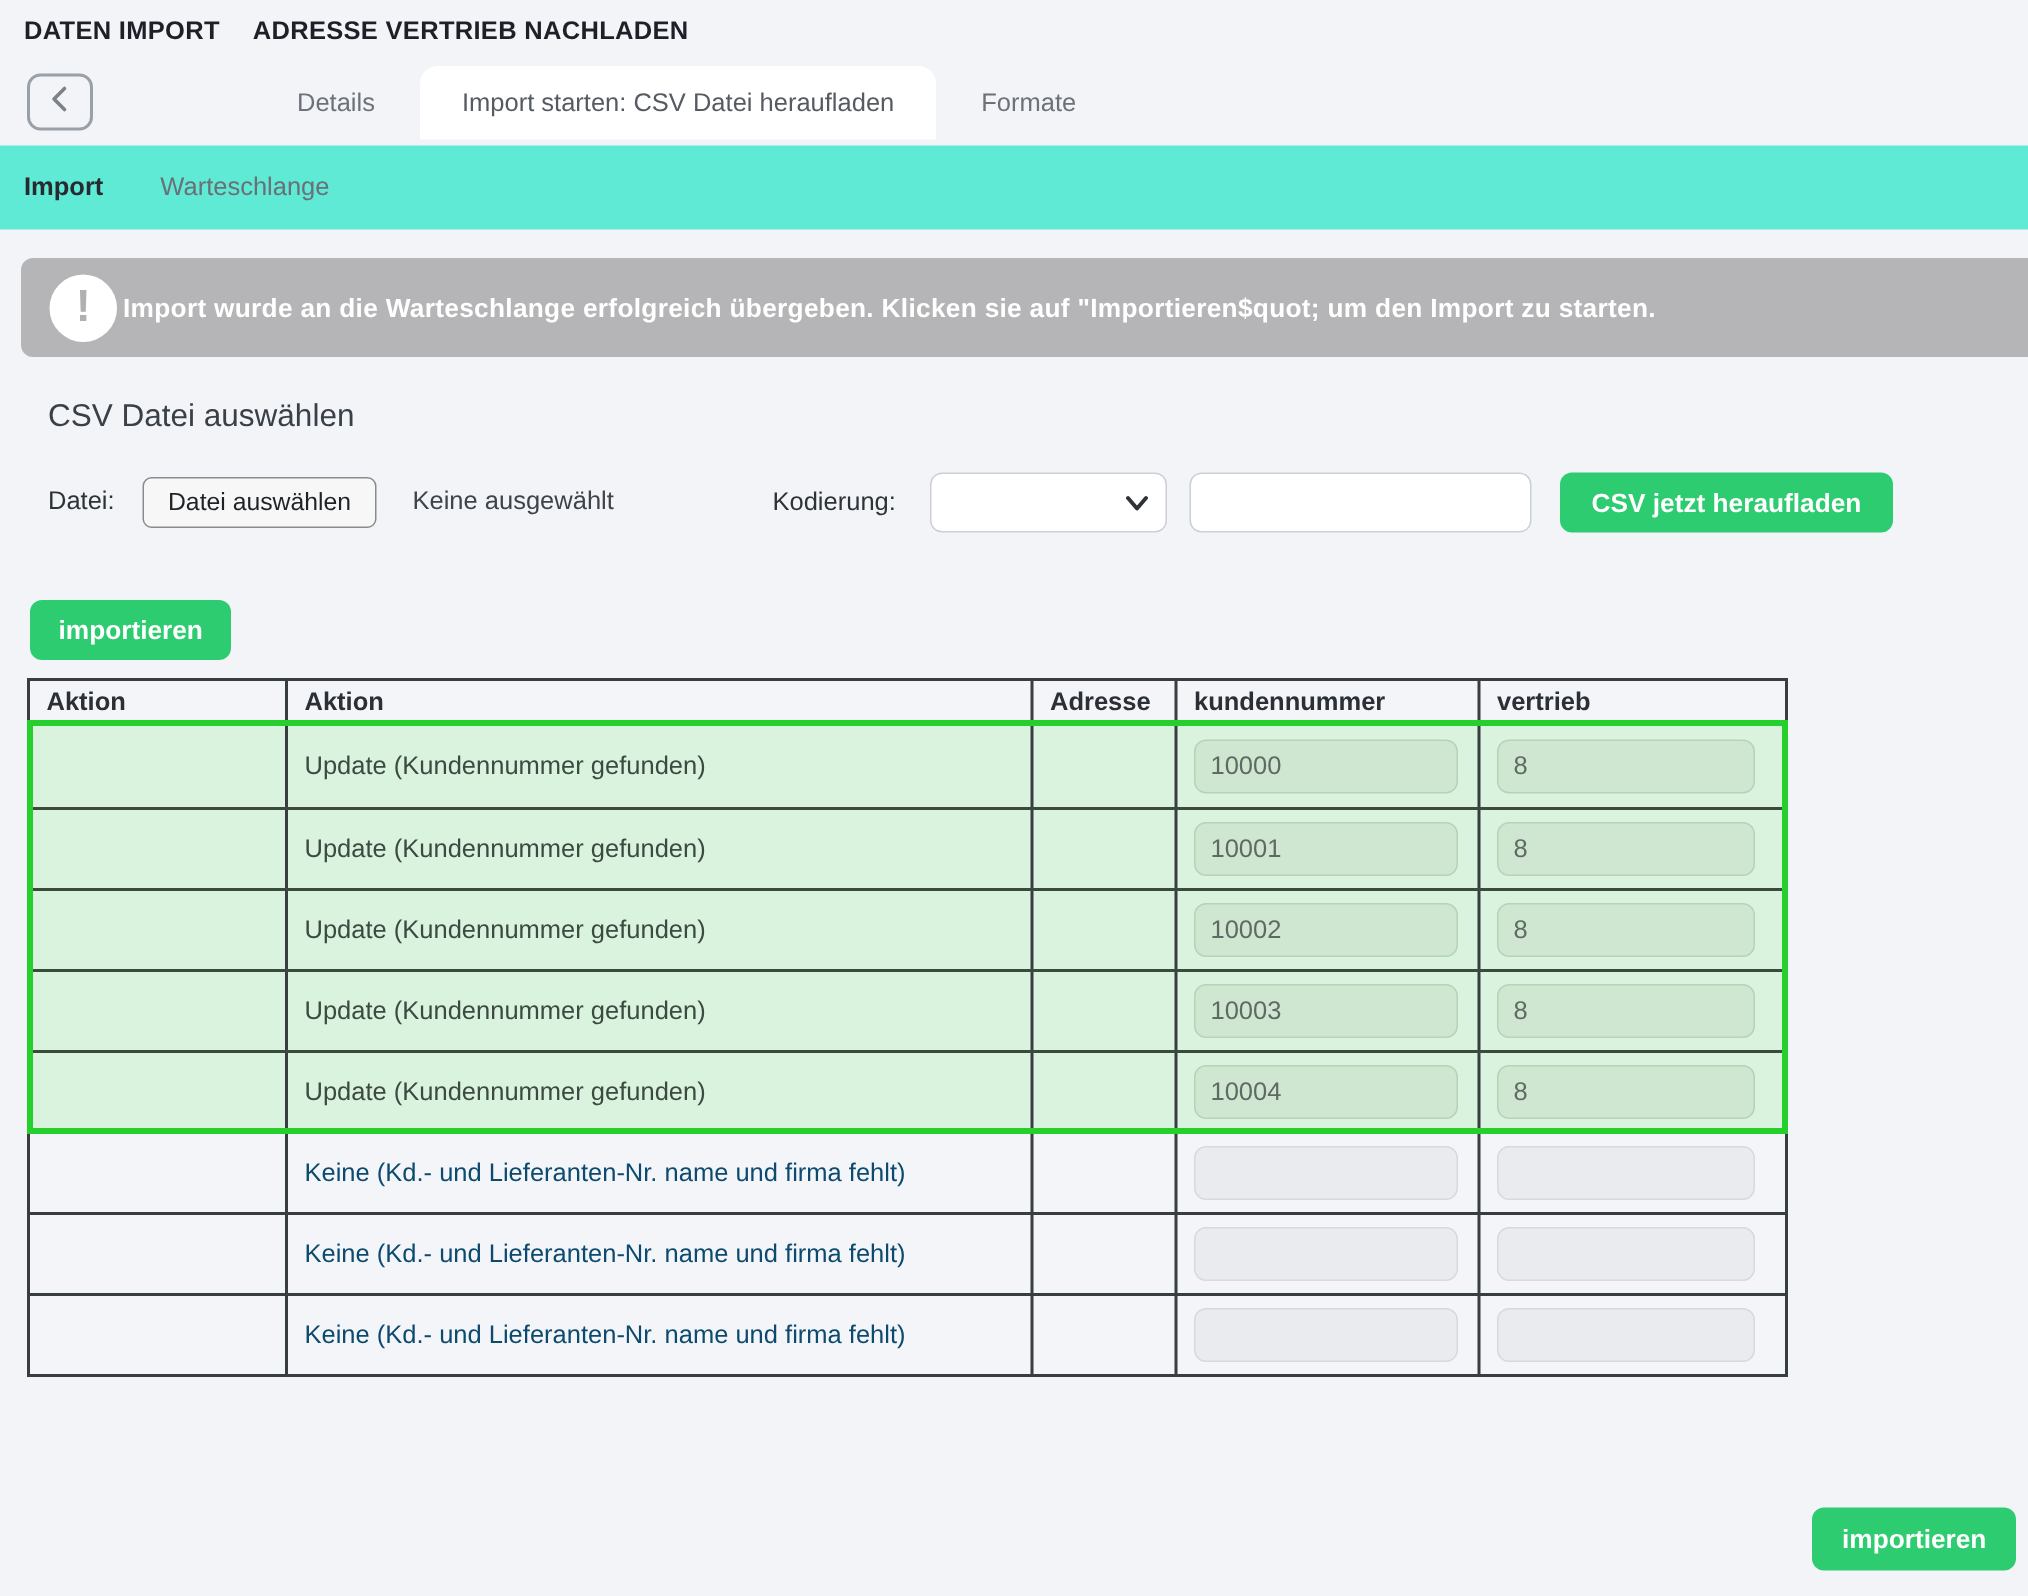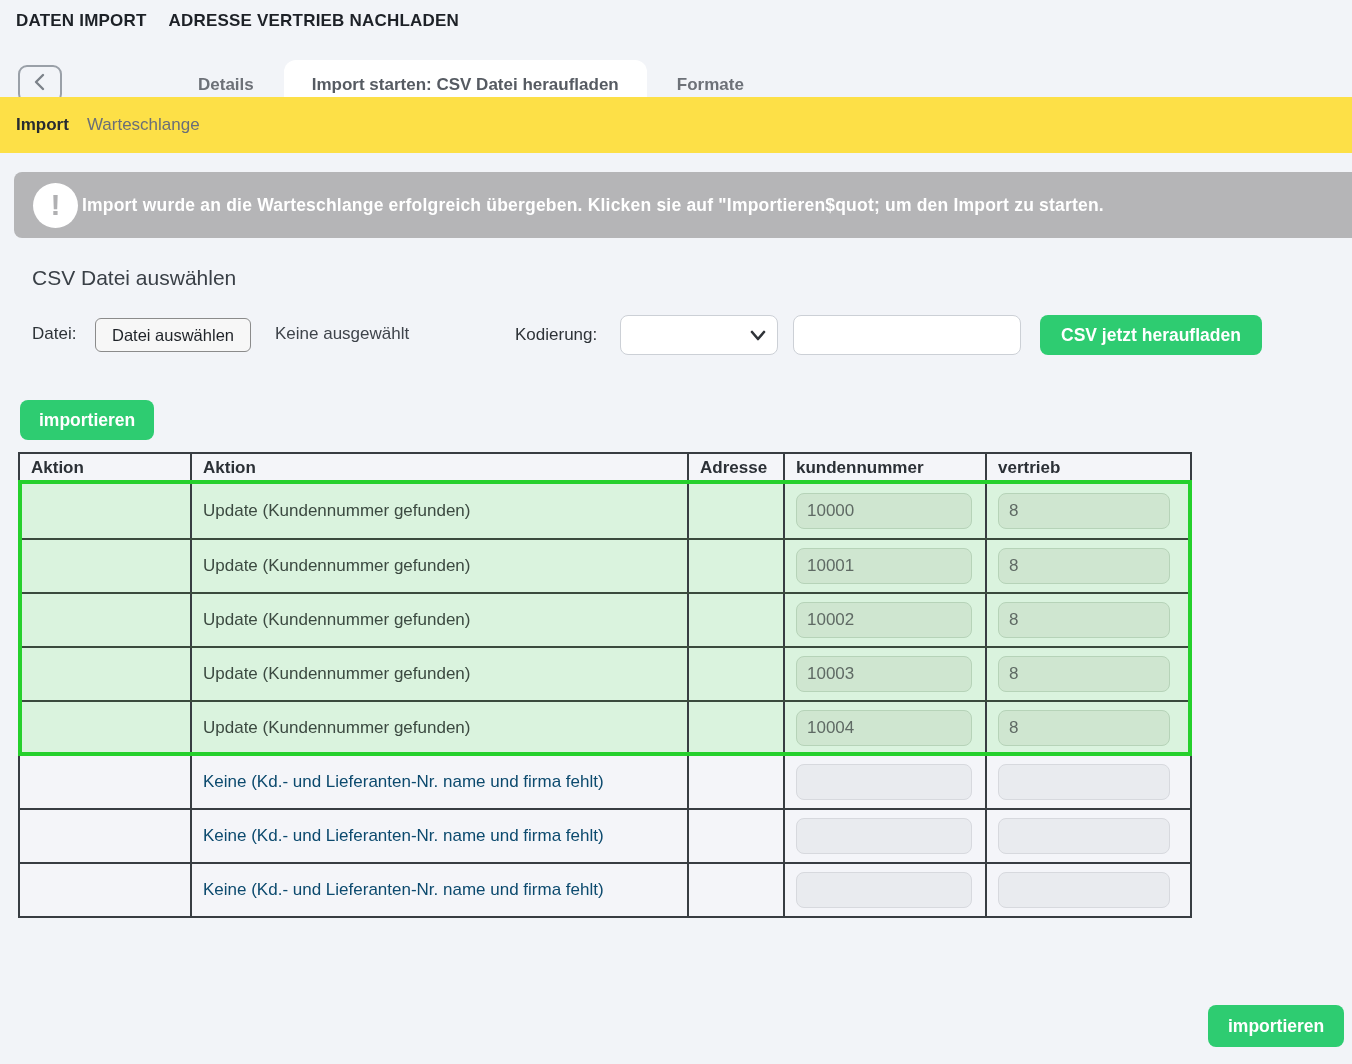--- a/index.html
+++ b/index.html
@@ -8,31 +8,31 @@
     font-family: "Liberation Sans", "DejaVu Sans", sans-serif;
     background:#f2f4f8;
     color:#2c3036;
     position:relative;
     overflow:hidden;
   }
   
   .page-header { position:absolute; left:16px; top:11px; display:flex; gap:22px; }
   .page-header .t { font-size:17px; font-weight:bold; color:#1d2127; letter-spacing:.2px; }
   
-  .tabrow { position:absolute; left:0; top:60px; width:100%; height:49px;font-weight:bold; }
+  .tabrow { position:absolute; left:0; top:44px; width:100%; height:49px; }
   .back-btn {
     position:absolute; left:18px; top:5px; width:44px; height:38px;
     border:2px solid #9aa0a8; border-radius:9px; background:transparent;
     display:flex; align-items:center; justify-content:center; cursor:pointer;
   }
   .tabs { position:absolute; left:168px; top:0; height:49px; display:flex; align-items:stretch; }
   .tab { display:flex; align-items:center; padding:0 30px; font-size:17px; color:#6d7178; cursor:pointer; white-space:nowrap; }
   .tab.active { background:#ffffff; border-radius:12px 12px 0 0; color:#565b62; padding:0 28px; }
   
-  .subtabs { position:absolute; left:0; top:97px; width:100%; height:56px; background:#fde047; display:flex; align-items:center; padding-left:16px; gap:18px; }
+  .subtabs { position:absolute; left:0; top:97px; width:100%; height:56px; background:#5eead4; display:flex; align-items:center; padding-left:16px; gap:38px; }
   .subtab { font-size:17px; color:#6a6f78; cursor:pointer; }
   .subtab.active { font-weight:bold; color:#272b31; }
   
   .notification {
     position:absolute; left:14px; top:172px; width:1338px; height:66px;
     background:#b5b5b7; border-radius:8px 0 0 8px;
     display:flex; align-items:center; padding-left:19px;
   }
   .notif-icon {
     width:45px; height:45px; border-radius:50%; background:#ffffff; flex:0 0 45px;

